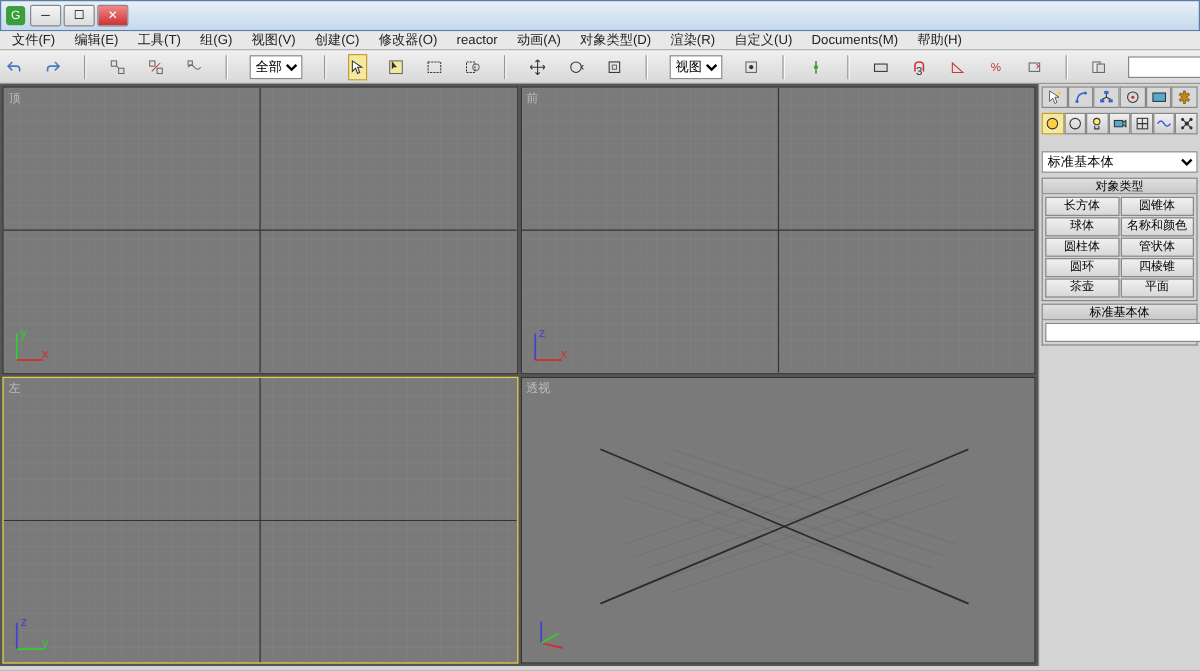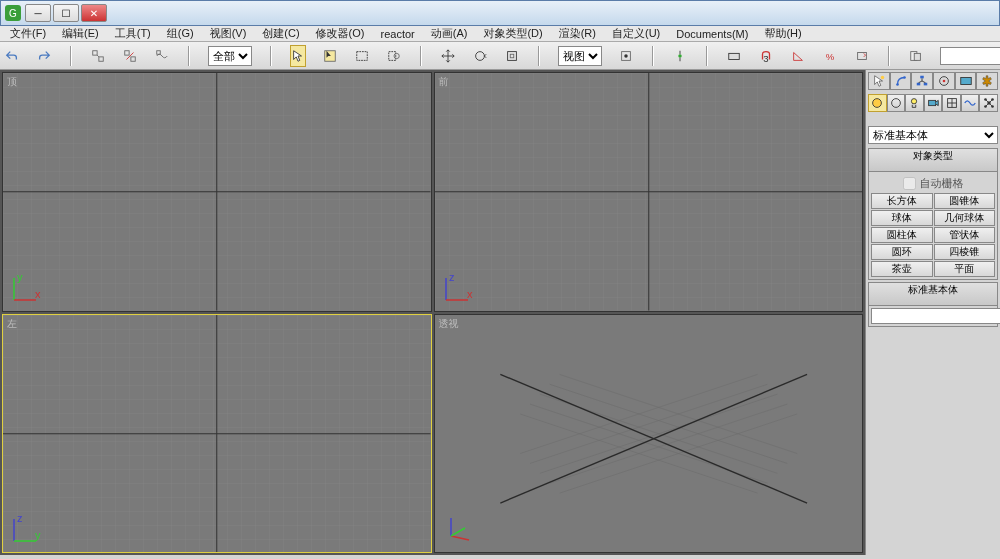--- a/index.html
+++ b/index.html
@@ -32,21 +32,21 @@
     .vp-grid { position: absolute; inset: 0; }
     .vp-axis { position: absolute; bottom: 8px; left: 8px; width: 30px; height: 30px; z-index: 2; }
 
     .side-panel { width: 135px; background: #d4d4d4; border-left: 1px solid #888; padding: 2px; }
     .cmd-tabs { display: flex; gap: 0; margin-bottom: 2px; height: 20px; }
     .cmd-tab { flex: 1; height: 18px; border: 1px solid #888; background: #d8d8d8; display: flex; align-items: center; justify-content: center; font-size: 10px; }
     .cmd-row { display: flex; gap: 0; margin-bottom: 2px; }
     .cmd-btn { flex: 1; height: 18px; border: 1px solid #888; background: linear-gradient(#f0f0f0, #d0d0d0); display: flex; align-items: center; justify-content: center; font-size: 10px; }
     .cmd-btn.active { background: #f5e8a0; border: 1px solid #c0a030; }
     .panel-select { width: 100%; height: 18px; border: 1px solid #888; background: #fff; font-size: 11px; margin-bottom: 2px; margin-top: 12px; }
-    .rollout-header { height: 24px; background: linear-gradient(#e0e0e0, #c8c8c8); border: 1px solid #888; text-align: center; font-size: 10px; line-height: 14px; margin-top: 2px; }
+    .rollout-header { height: 14px; background: linear-gradient(#e0e0e0, #c8c8c8); border: 1px solid #888; text-align: center; font-size: 10px; line-height: 14px; margin-top: 2px; }
     .rollout-body { border: 1px solid #888; border-top: none; background: #d4d4d4; padding: 2px; }
     .chk-row { display: flex; align-items: center; justify-content: center; gap: 4px; padding: 2px; font-size: 10px; color: #555; }
     .obj-grid { display: grid; grid-template-columns: 1fr 1fr; gap: 1px; }
     .obj-btn { height: 16px; border: 1px solid #888; background: linear-gradient(#f0f0f0, #d8d8d8); font-size: 10px; text-align: center; line-height: 14px; cursor: default; }
     .name-row { display: flex; gap: 2px; align-items: center; }
     .name-input { flex: 1; height: 16px; border: 1px solid #888; background: #fff; }
 
     svg.icon { width: 14px; height: 14px; }
   </style>
 </head>
@@ -426,29 +426,25 @@
             <circle cx="4" cy="12" r="1.5" fill="#333"></circle>
             <circle cx="12" cy="12" r="1.5" fill="#333"></circle>
             <path d="M8 8 L4 4 M8 8 L12 4 M8 8 L4 12 M8 8 L12 12" stroke="#333"></path>
           </svg>
         </div>
     </div>
     <select class="panel-select"><option>标准基本体</option></select>
 
     <div class="rollout-header">对象类型</div>
     <div class="rollout-body">
-      <div class="chk-row">
-        <input type="checkbox" disabled="" style="">
-        <span>自动栅格</span>
-      </div>
       <div class="obj-grid">
         <div class="obj-btn">长方体</div>
         <div class="obj-btn">圆锥体</div>
         <div class="obj-btn">球体</div>
-        <div class="obj-btn">几何球体</div>
+        <div class="obj-btn">名称和颜色</div>
         <div class="obj-btn">圆柱体</div>
         <div class="obj-btn">管状体</div>
         <div class="obj-btn">圆环</div>
         <div class="obj-btn">四棱锥</div>
         <div class="obj-btn">茶壶</div>
         <div class="obj-btn">平面</div>
       </div>
     </div>
 
     <div class="rollout-header">标准基本体</div>

